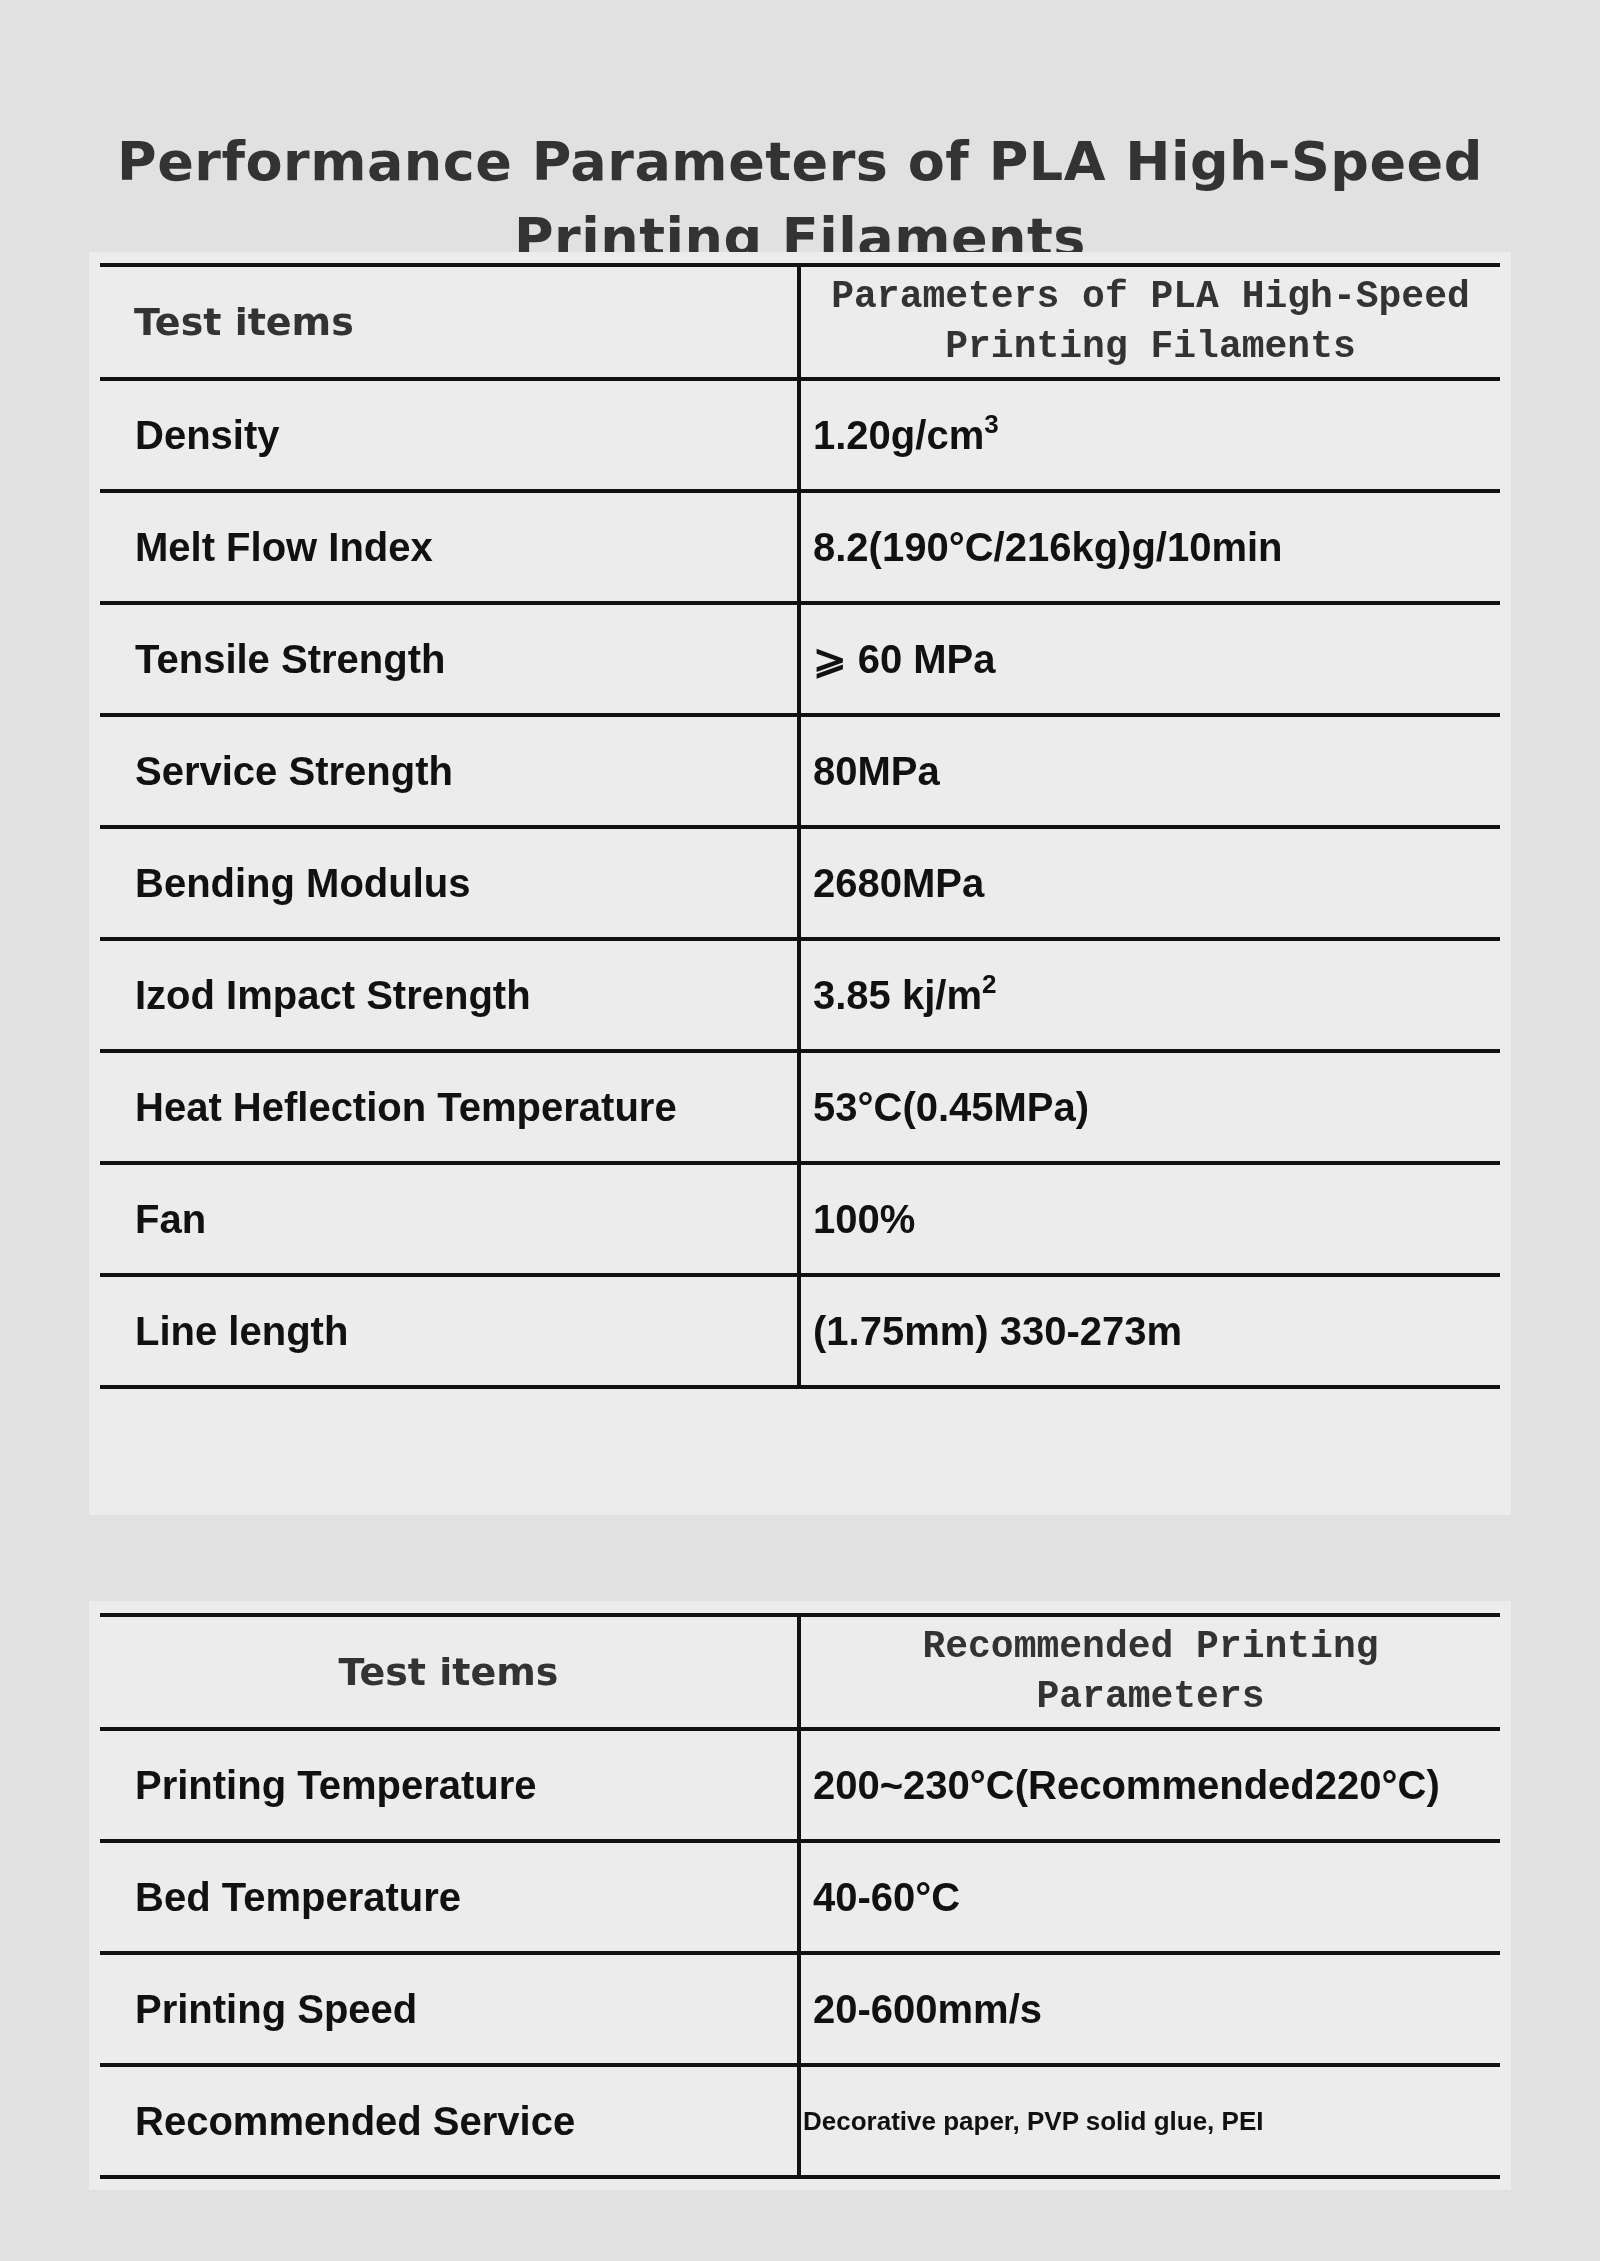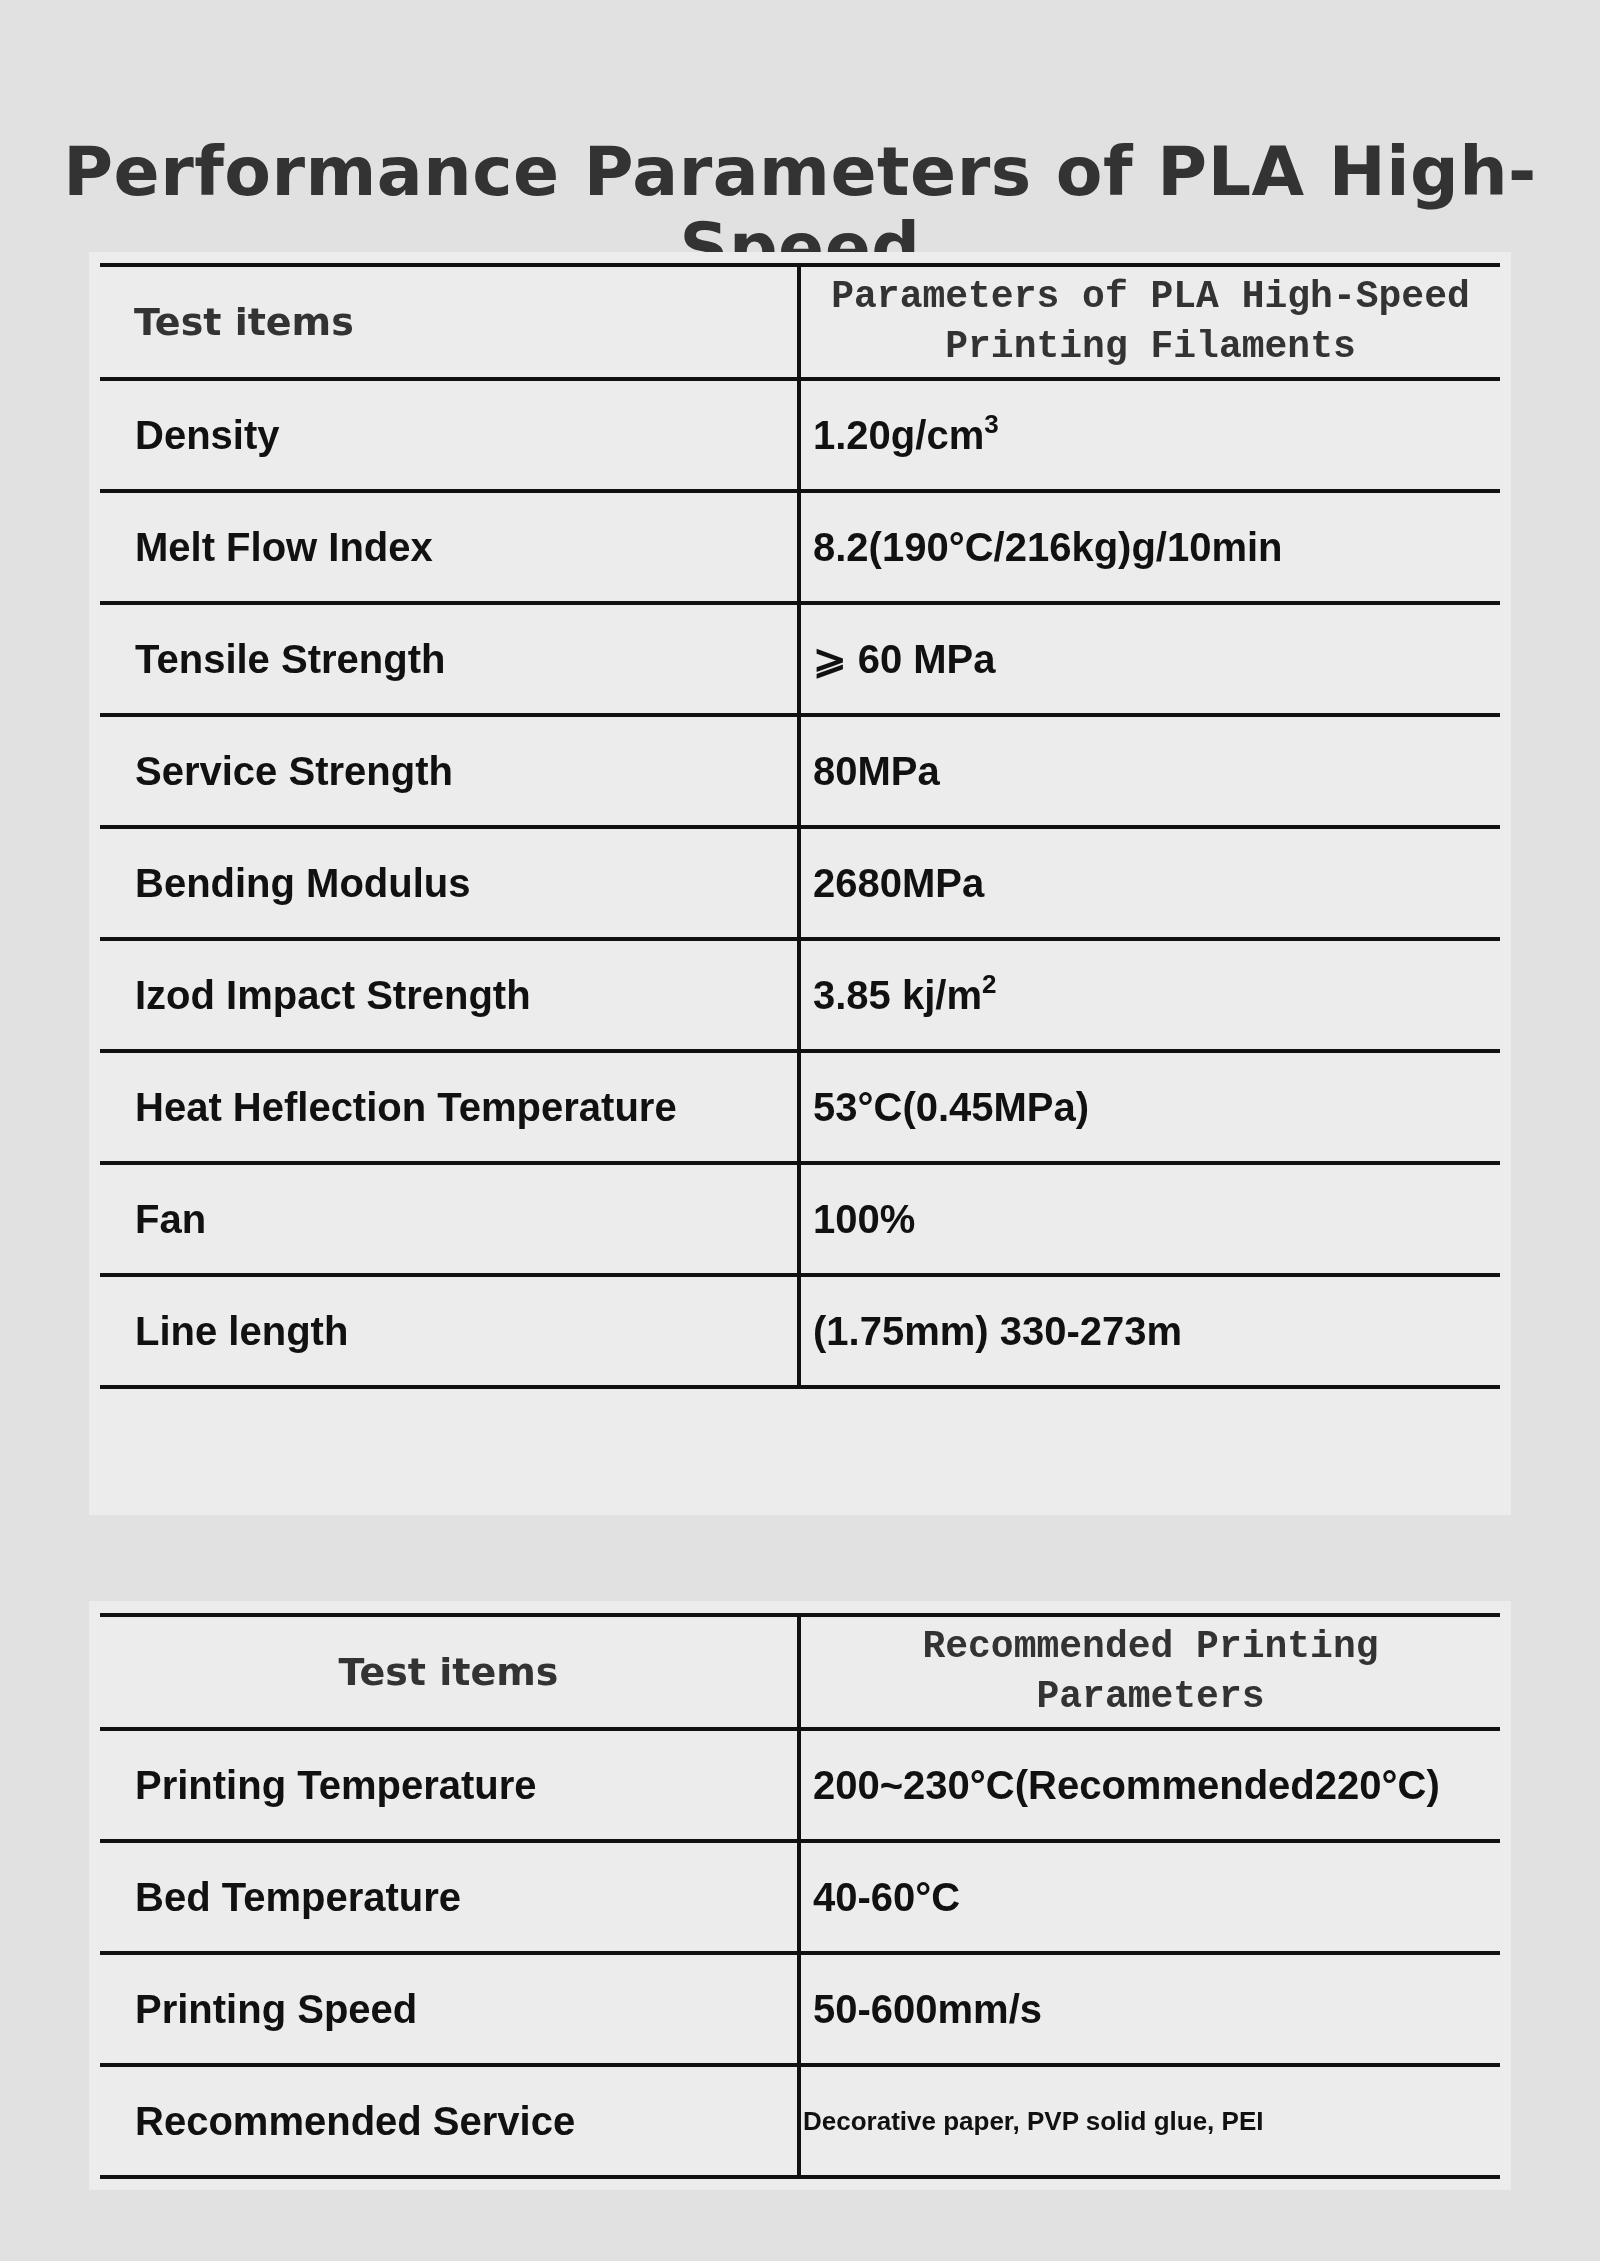--- a/index.html
+++ b/index.html
@@ -12,21 +12,21 @@
       font-family: "Liberation Sans", "DejaVu Sans", sans-serif;
       color: #1a1a1a;
     }
     .page-title {
       position: absolute;
       left: 0; top: 88px;
       width: 1600px;
       text-align: center;
       font-family: "DejaVu Sans", sans-serif;
       font-weight: bold;
-      font-size: 68px;
+      font-size: 54px;
       line-height: 76px;
       color: #333333;
       letter-spacing: 0.5px;
     }
     .panel {
       position: absolute;
       left: 89px;
       width: 1422px;
       background: #ececec;
     }
@@ -163,20 +163,20 @@
     <tr>
       <td class="label">Printing Temperature</td>
       <td class="value">200~230°C(Recommended220°C)</td>
     </tr>
     <tr>
       <td class="label">Bed Temperature</td>
       <td class="value">40-60°C</td>
     </tr>
     <tr>
       <td class="label">Printing Speed</td>
-      <td class="value">50-600mm/s</td>
+      <td class="value">20-600mm/s</td>
     </tr>
     <tr>
       <td class="label">Recommended Service</td>
       <td class="value tight" style="font-size:26px;">Decorative paper, PVP solid glue, PEI</td>
     </tr>
   </tbody>
 </table>
 
 </body></html>

